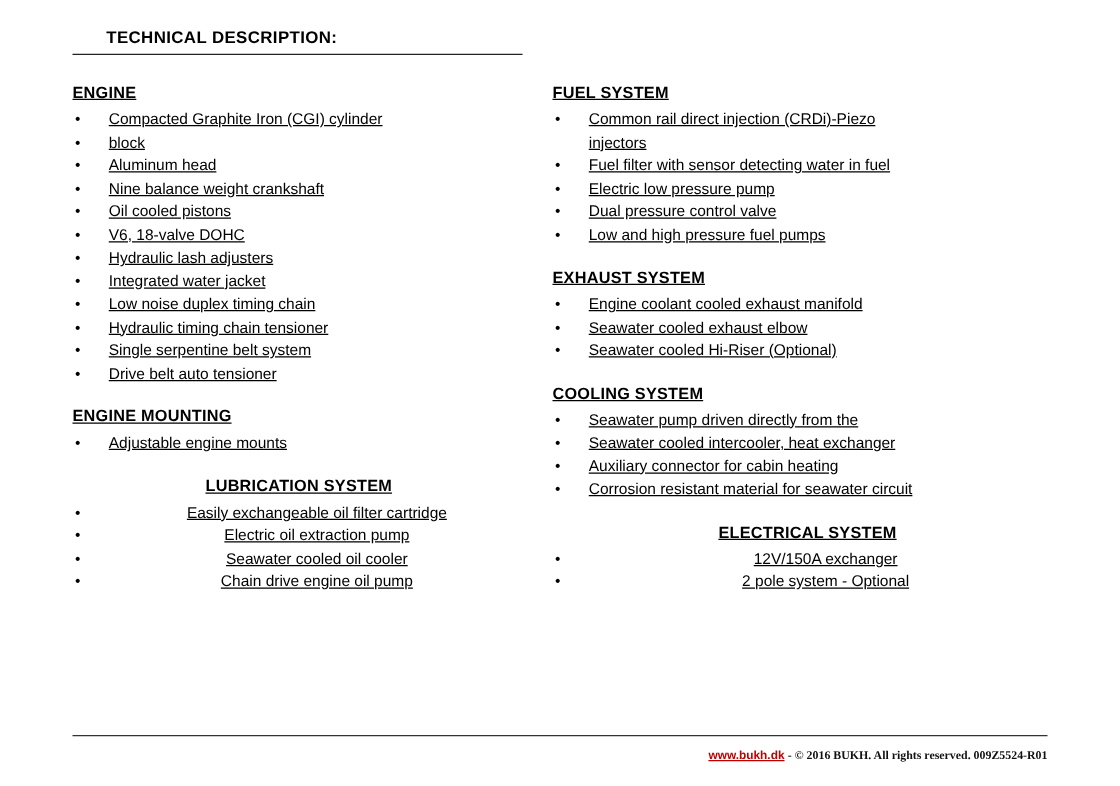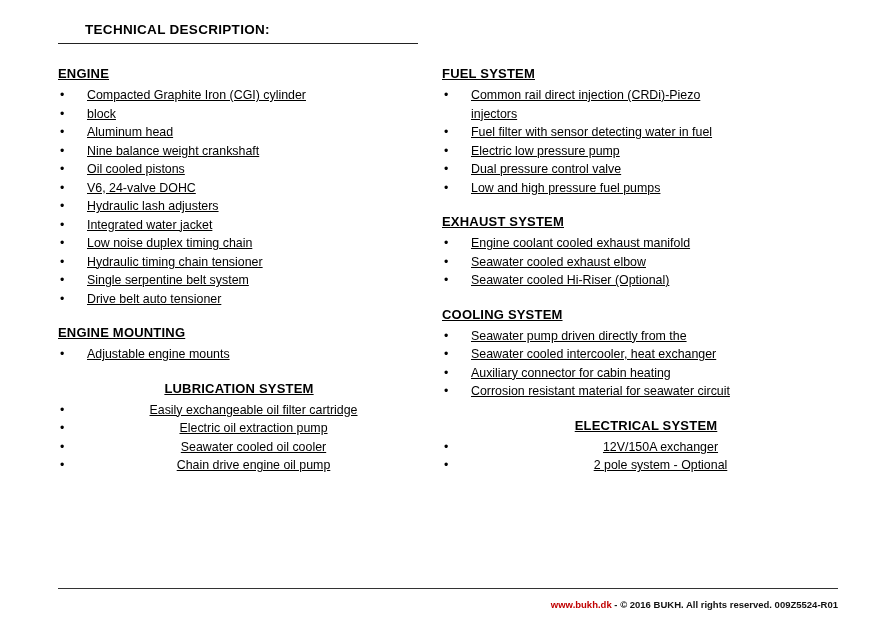--- a/index.html
+++ b/index.html
@@ -103,23 +103,25 @@
   .footer {
     position: absolute;
     right: 58px;
     top: 599px;
     font-size: 9.5px;
     font-weight: bold;
     white-space: nowrap;
   }
   .footer .brand {
     color: #c00000;
+    text-decoration: underline;
   }
   .footer .copy {
     color: #111;
+    font-family: Liberation Serif, serif;
   }
 </style>
 </head>
 <body>
 
 <div class="page">
 
   <div class="doc-title">TECHNICAL DESCRIPTION:</div>
   <div class="title-rule"></div>
 
@@ -128,21 +130,21 @@
     <div class="col col-left">
 
       <div class="section">
         <div class="section-head">ENGINE</div>
         <ul class="items">
           <li><span class="bullet">•</span><span>Compacted Graphite Iron (CGI) cylinder</span></li>
           <li><span class="bullet">•</span><span>block</span></li>
           <li><span class="bullet">•</span><span>Aluminum head</span></li>
           <li><span class="bullet">•</span><span>Nine balance weight crankshaft</span></li>
           <li><span class="bullet">•</span><span>Oil cooled pistons</span></li>
-          <li><span class="bullet">•</span><span>V6, 24-valve DOHC</span></li>
+          <li><span class="bullet">•</span><span>V6, 18-valve DOHC</span></li>
           <li><span class="bullet">•</span><span>Hydraulic lash adjusters</span></li>
           <li><span class="bullet">•</span><span>Integrated water jacket</span></li>
           <li><span class="bullet">•</span><span>Low noise duplex timing chain</span></li>
           <li><span class="bullet">•</span><span>Hydraulic timing chain tensioner</span></li>
           <li><span class="bullet">•</span><span>Single serpentine belt system</span></li>
           <li><span class="bullet">•</span><span>Drive belt auto tensioner</span></li>
         </ul>
       </div>
 
       <div class="section">

